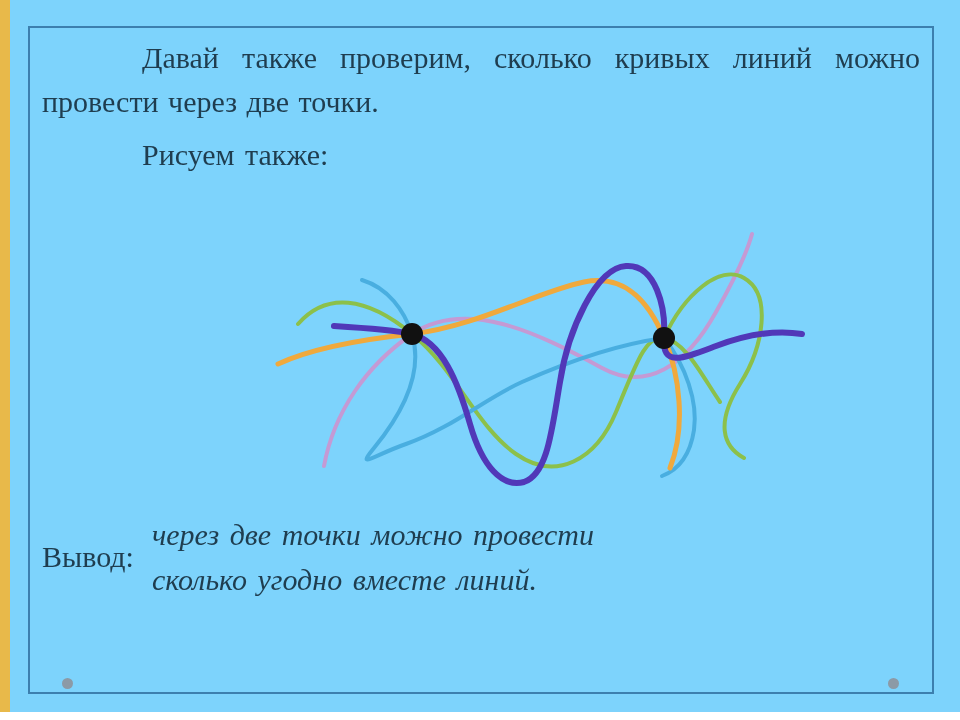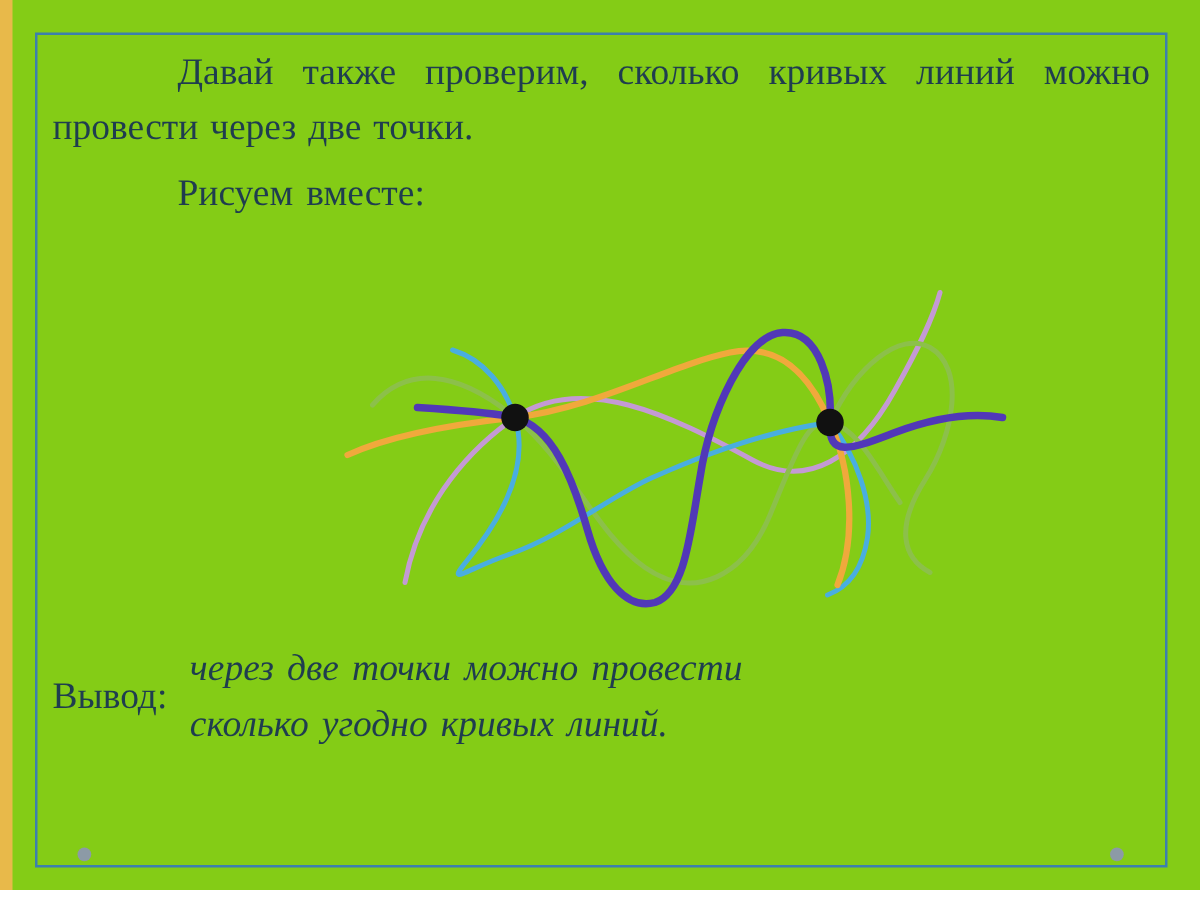--- a/index.html
+++ b/index.html
@@ -12,21 +12,21 @@
     background: #fdfbf5;
     font-family: "Liberation Serif", serif;
     color: #1f3c4d;
     overflow: hidden;
   }
   .slide {
     position: absolute;
     left: 0; top: 0;
     width: 960px;
     height: 720px;
-    background: #84cc16;
+    background: #7dd3fc;
   }
   .left-bar {
     position: absolute;
     left: 0; top: 0;
     width: 10px; height: 720px;
     background: #e8b94a;
   }
   .frame {
     position: absolute;
     left: 28px; top: 26px;
@@ -123,21 +123,21 @@
   <div class="left-bar"></div>
   <div class="frame"></div>
 
   <div class="content">
 
     <div class="para">
       <span>Давай также проверим, сколько кривых</span>
       <span class="para-line2">линий можно провести через две точки.</span>
     </div>
 
-    <div class="draw-label">Рисуем вместе:</div>
+    <div class="draw-label">Рисуем также:</div>
 
     <div class="figure">
       <svg width="600" height="290" viewBox="0 0 600 290" xmlns="http://www.w3.org/2000/svg">
         <g fill="none" stroke-linecap="round" stroke-linejoin="round">
 
           <path d="M 108 250 C 118 196 150 150 196 118 C 250 82 320 116 386 152 C 430 176 470 150 500 96 C 518 64 530 40 536 18" stroke="#c49ad4" stroke-width="4"></path>
 
           <path d="M 82 108 C 110 76 150 80 196 118 C 240 154 260 210 300 238 C 340 266 380 244 400 196 C 420 148 430 118 448 122 C 470 126 486 160 504 186" stroke="#8cc04a" stroke-width="4"></path>
 
           <path d="M 448 122 C 468 78 504 48 528 62 C 556 78 548 130 524 168 C 500 206 506 230 528 242" stroke="#8cc04a" stroke-width="4"></path>
@@ -154,21 +154,21 @@
           <circle cx="448" cy="122" r="11" fill="#111111" stroke="none"></circle>
         </g>
       </svg>
     </div>
 
     <div class="conclusion">
       <div class="conclusion-row">
         <div class="conclusion-label">Вывод:</div>
         <div class="conclusion-text">
           <div>через две точки можно провести</div>
-          <div>сколько угодно кривых линий.</div>
+          <div>сколько угодно вместе линий.</div>
         </div>
       </div>
     </div>
 
   </div>
 
   <div class="dot-deco dot-left"></div>
   <div class="dot-deco dot-right"></div>
   <div class="bottom-rule"></div>
 

